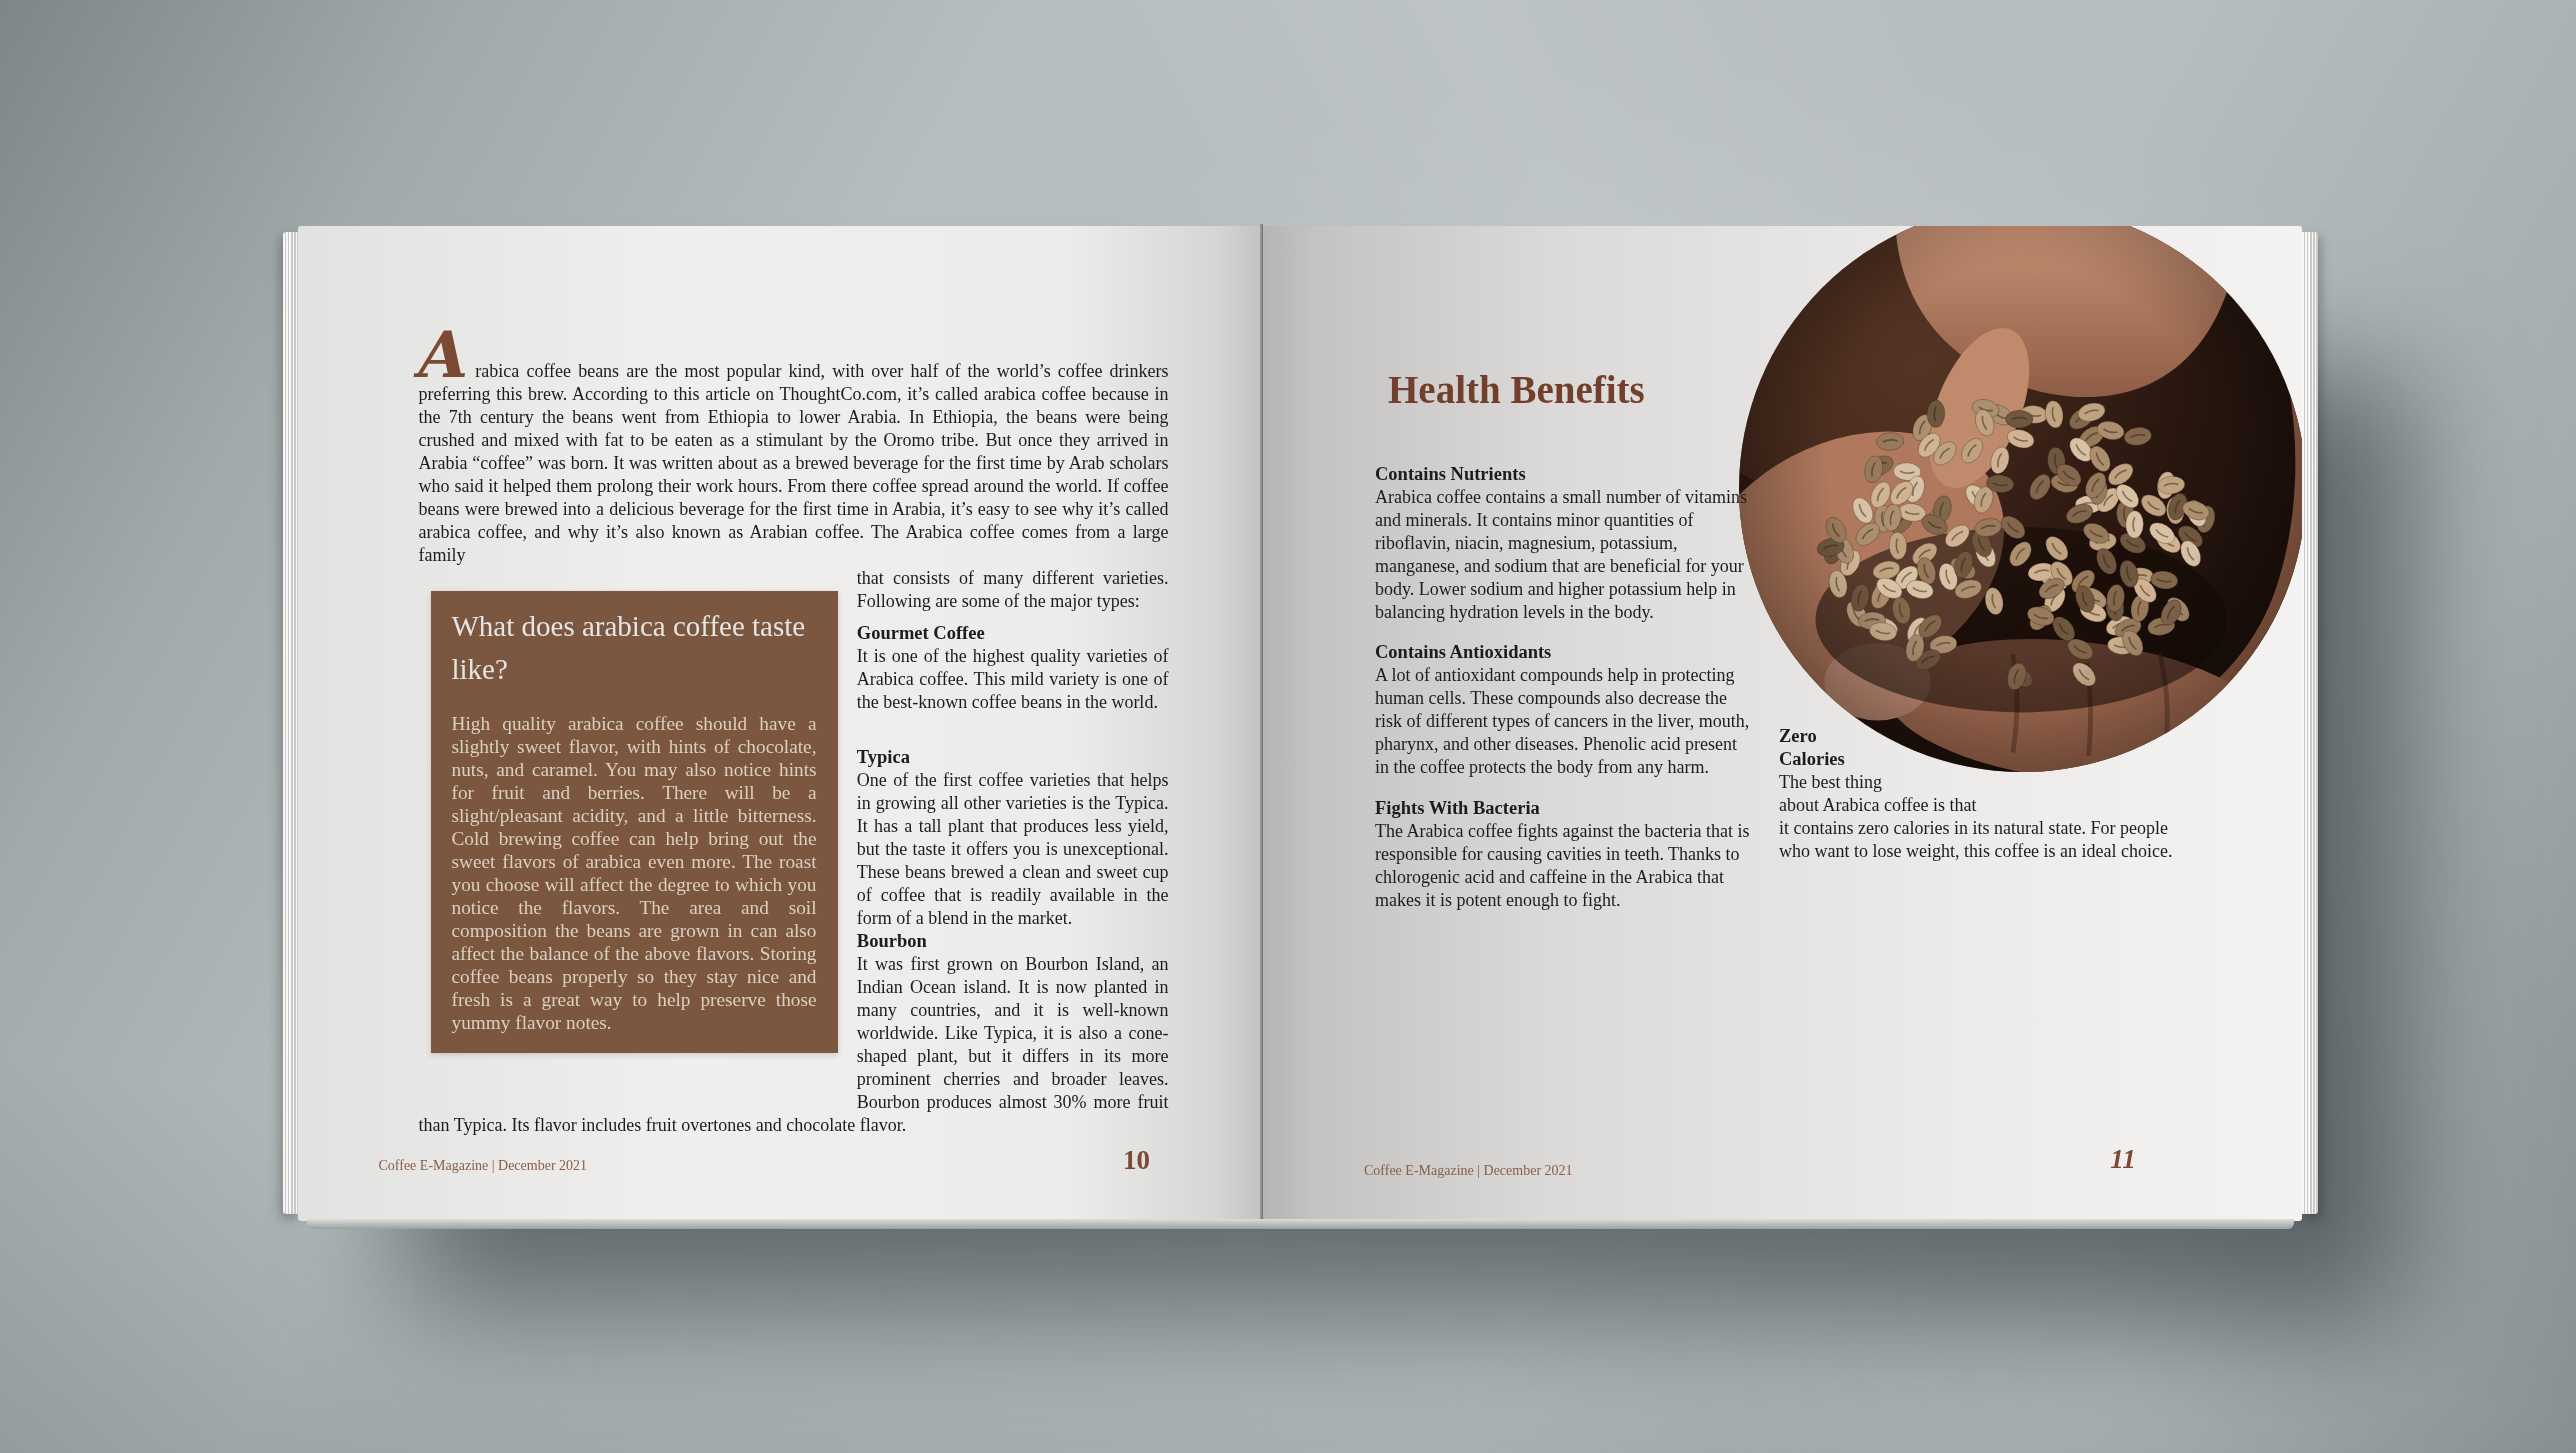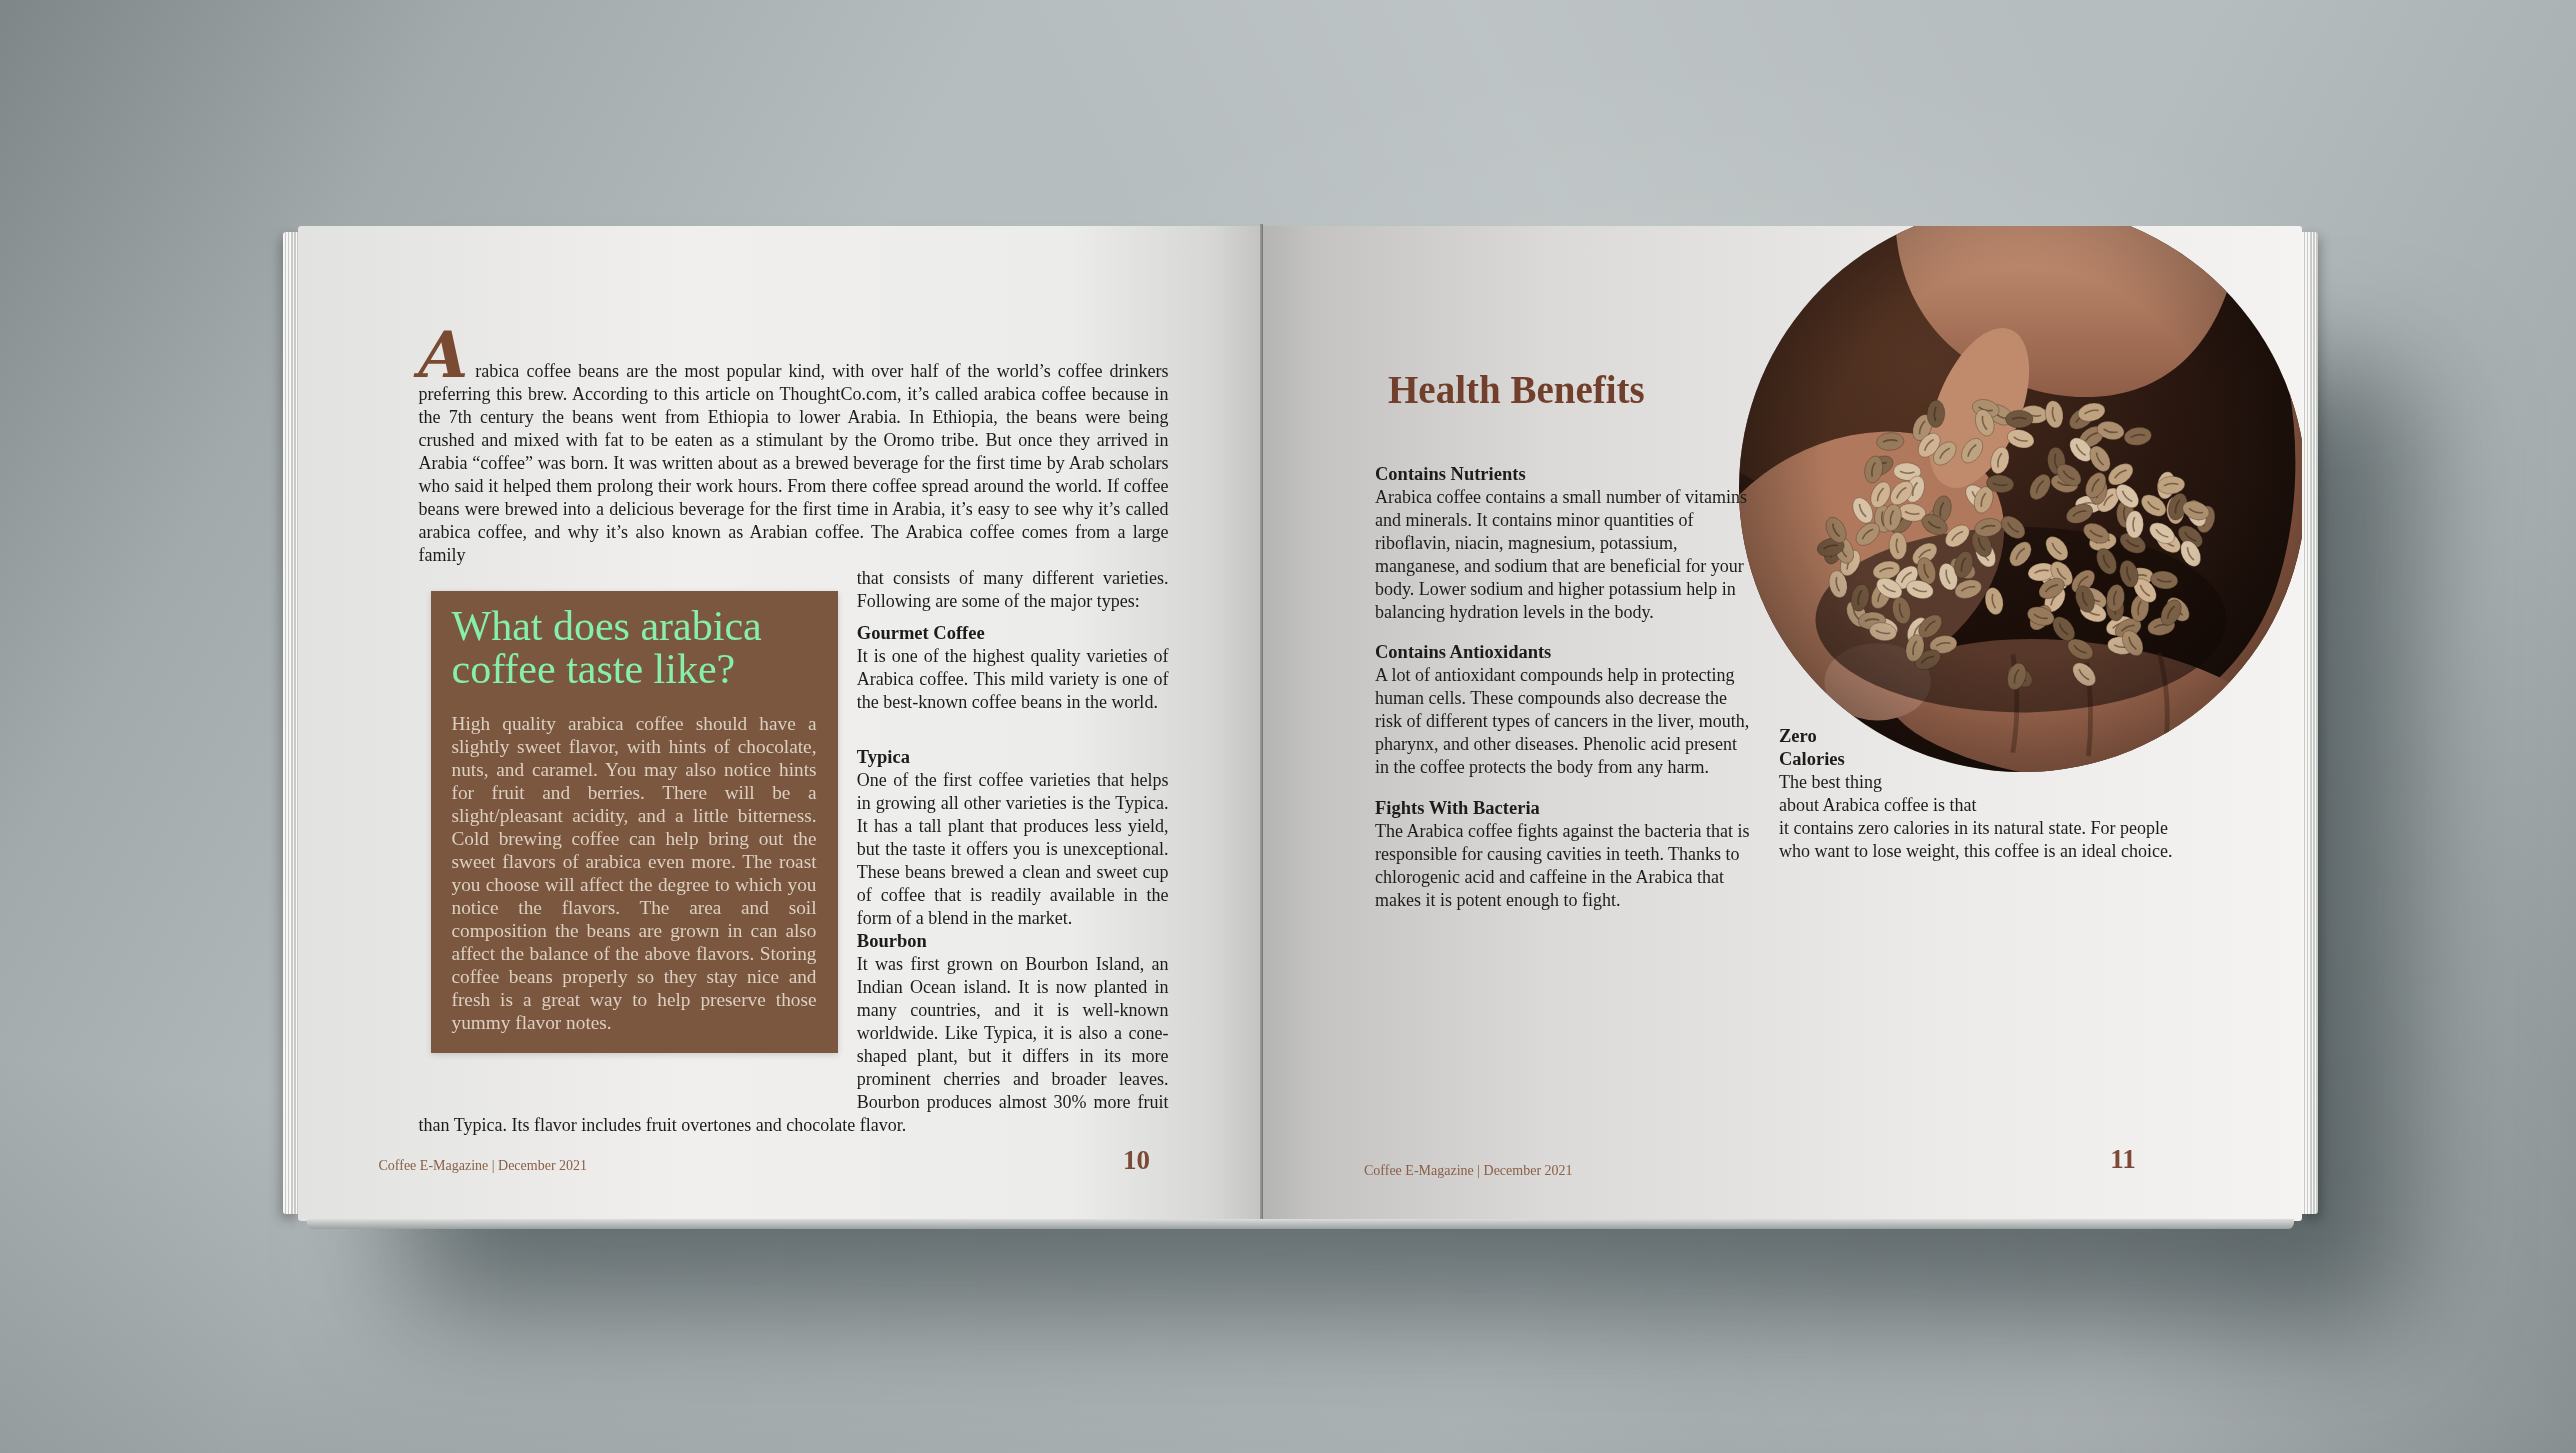--- a/index.html
+++ b/index.html
@@ -39,21 +39,21 @@
     background:linear-gradient(90deg, rgba(0,0,0,.20), rgba(0,0,0,.35)); }
 
   
   .article { position:absolute; left:121px; top:117px; width:750px; font-size:18px; line-height:23px; }
   .intro { text-align:justify; }
   .dropcap { font-family:"DejaVu Serif",serif; font-style:italic; font-weight:bold;
     font-size:64px; line-height:23px; color:#7a4a33; padding-right:7.2px; }
 
   .taste-box { float:left; width:407px; margin:24px 19.3px 48px 12px; padding:14.5px 21px 19.3px;
     background:#7b5740; box-shadow:0 2.4px 6.4px rgba(0,0,0,.15); }
-  .taste-box h2 { font-weight:400; font-size:42px; line-height:43px; color:#86efac; margin-bottom:21px; }
+  .taste-box h2 { font-weight:400; font-size:29px; line-height:43px; color:#e5e5e5; margin-bottom:21px; }
   .taste-box p  { font-size:19.3px; line-height:23px; color:#dcd0c1; text-align:justify; }
 
   .continuation { text-align:justify; }
   .variety h3 { font-size:18.5px; line-height:23px; font-weight:bold; }
   .variety p  { text-align:justify; }
   .v-gourmet h3 { margin-top:9.7px; }
   .v-typica  h3 { margin-top:32px; }
   .v-bourbon h3 { margin-top:0; }
 
   
@@ -68,21 +68,21 @@
   .benefit + .benefit { margin-top:17.7px; }
   .circle-spacer { float:right; width:396px; height:117px;
     shape-outside:circle(298px at 258px -225px); }
 
   
   .footer { position:absolute; font-size:14px; color:#8a5f47; }
   .fl-text { left:81px; top:932px; }
   .fr-text { left:102px; top:937px; }
   .pagenum { position:absolute; width:48px; text-align:center; font-size:27px; font-weight:bold; color:#7b4936; }
   .pn-left  { left:815px; top:919px; }
-  .pn-right { left:837px; top:918px; }
+  .pn-right { left:837px; top:918px;font-style:italic; }
 </style>
 </head>
 <body>
 
 <div class="backdrop"></div>
 <div class="book-shadow"></div>
 
 <div class="book">
   <div class="edges edges-left"></div>
   <div class="edges edges-right"></div>

